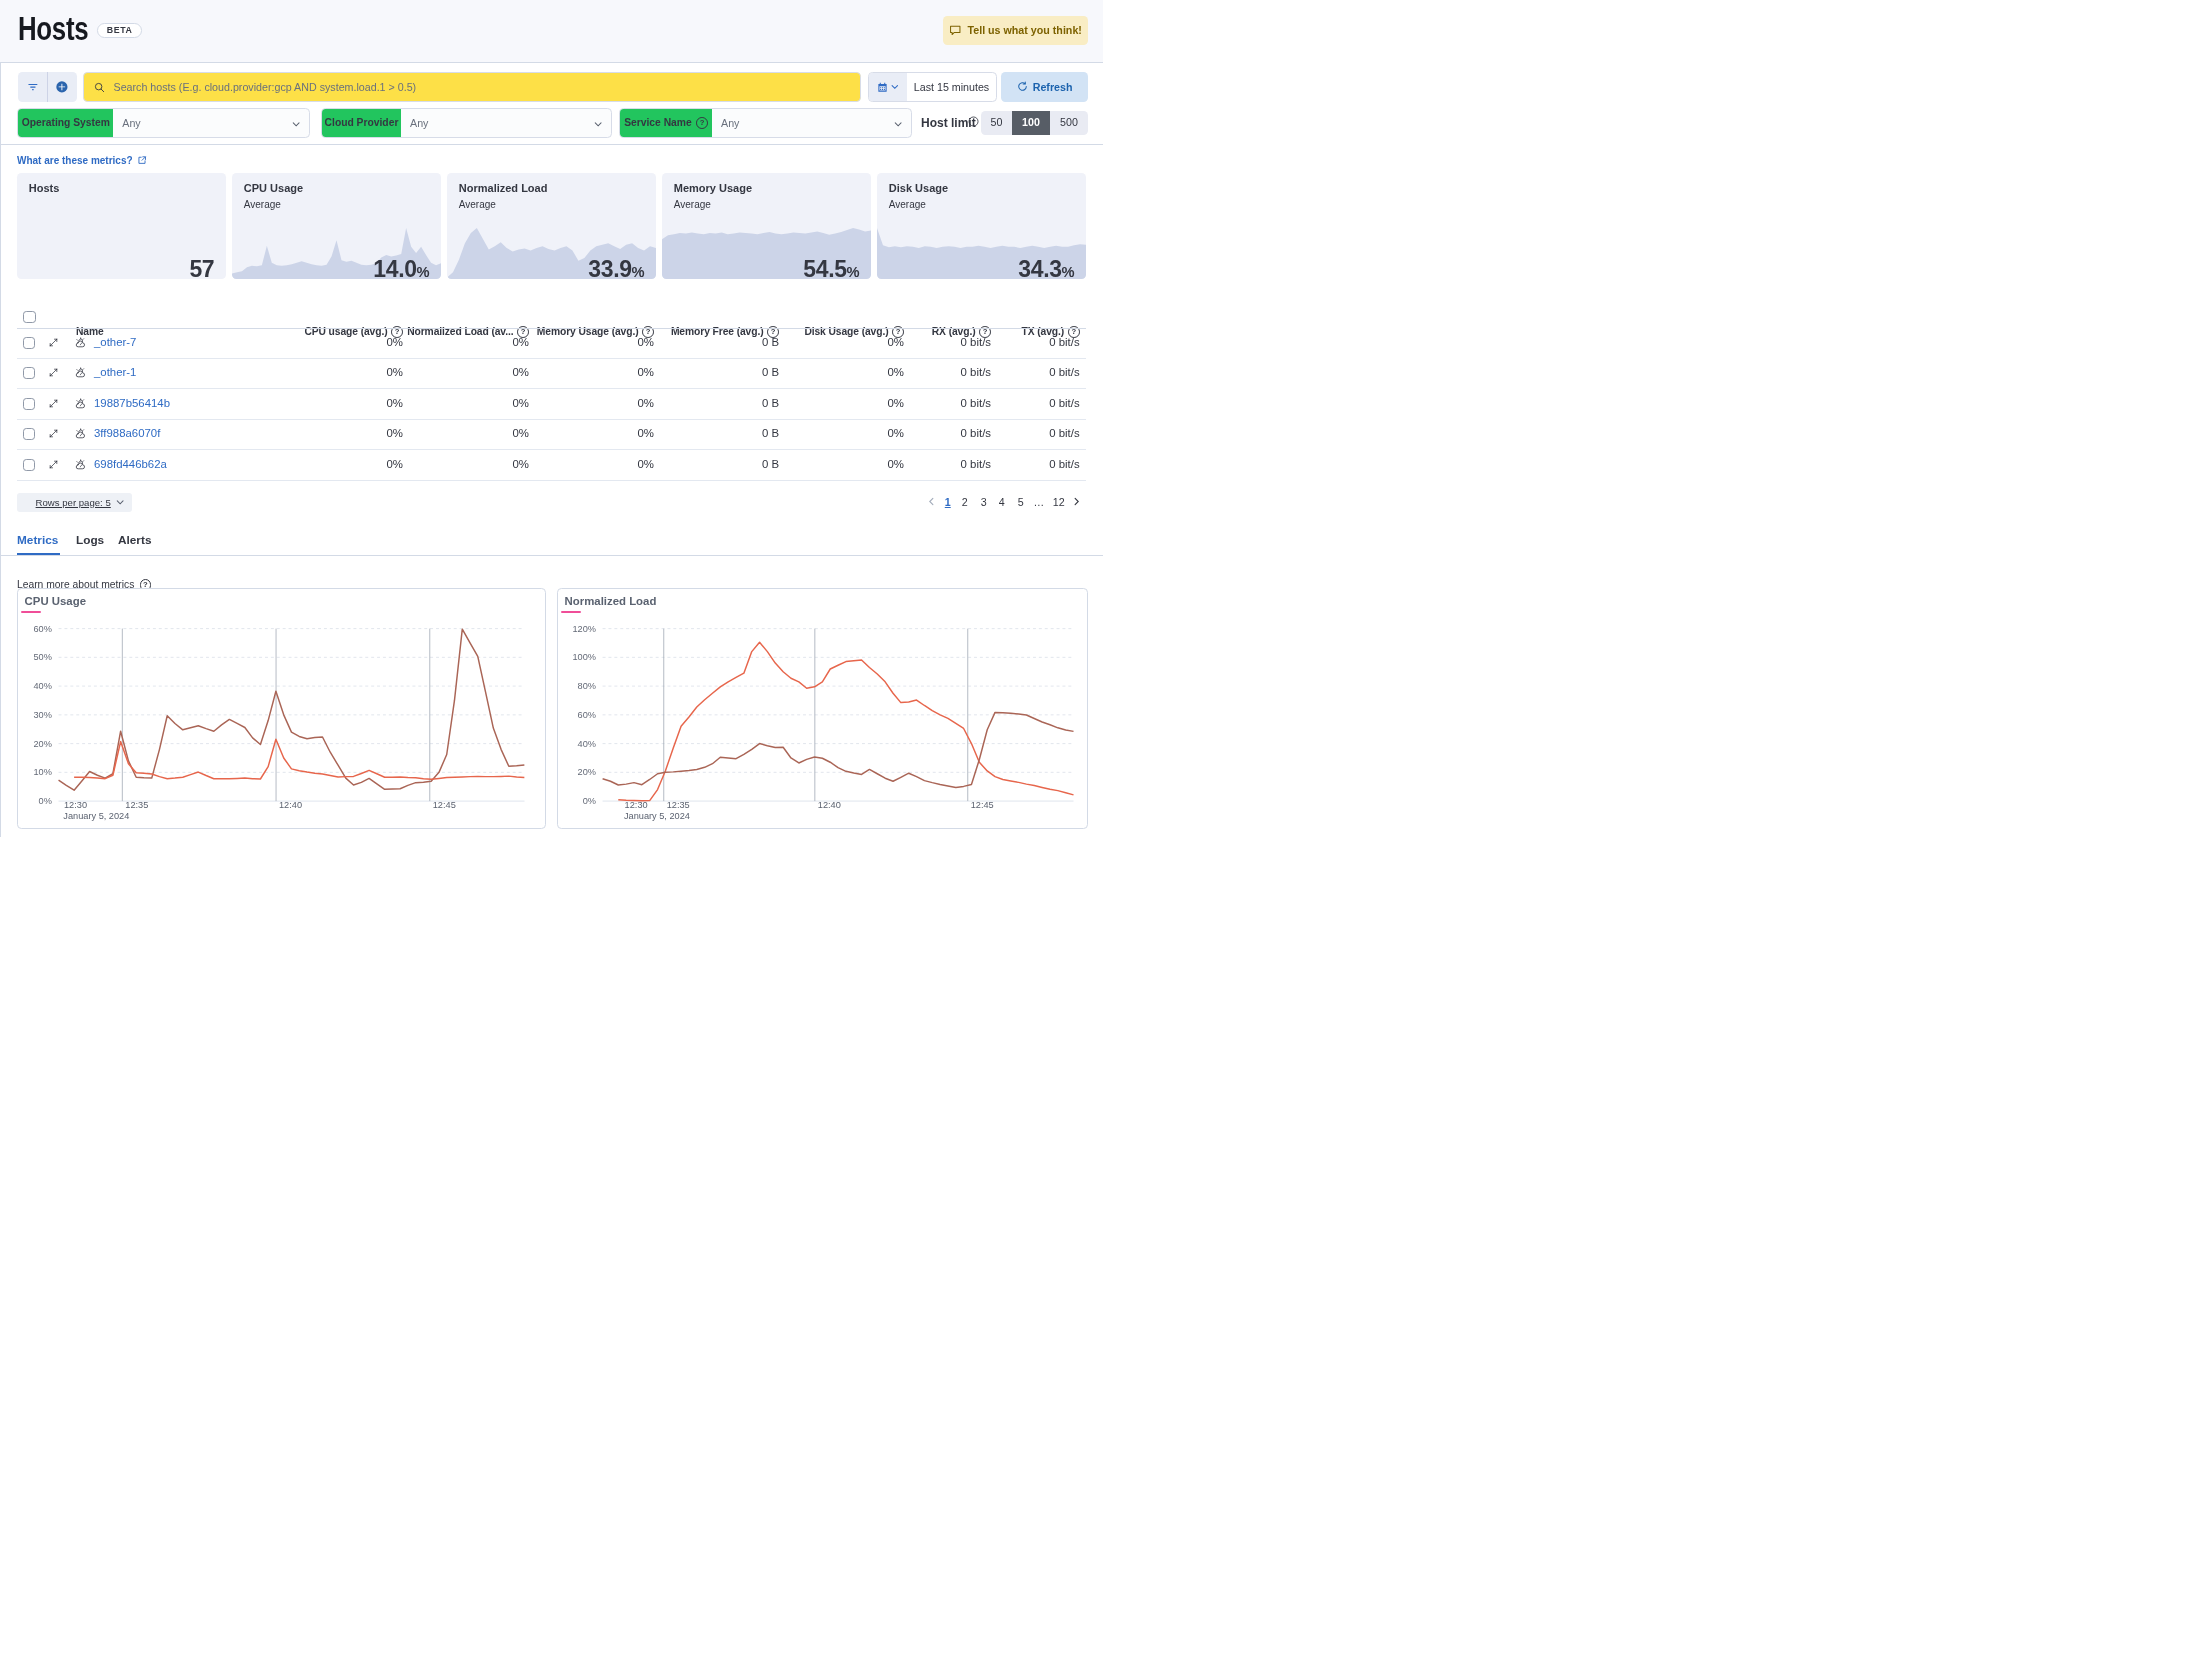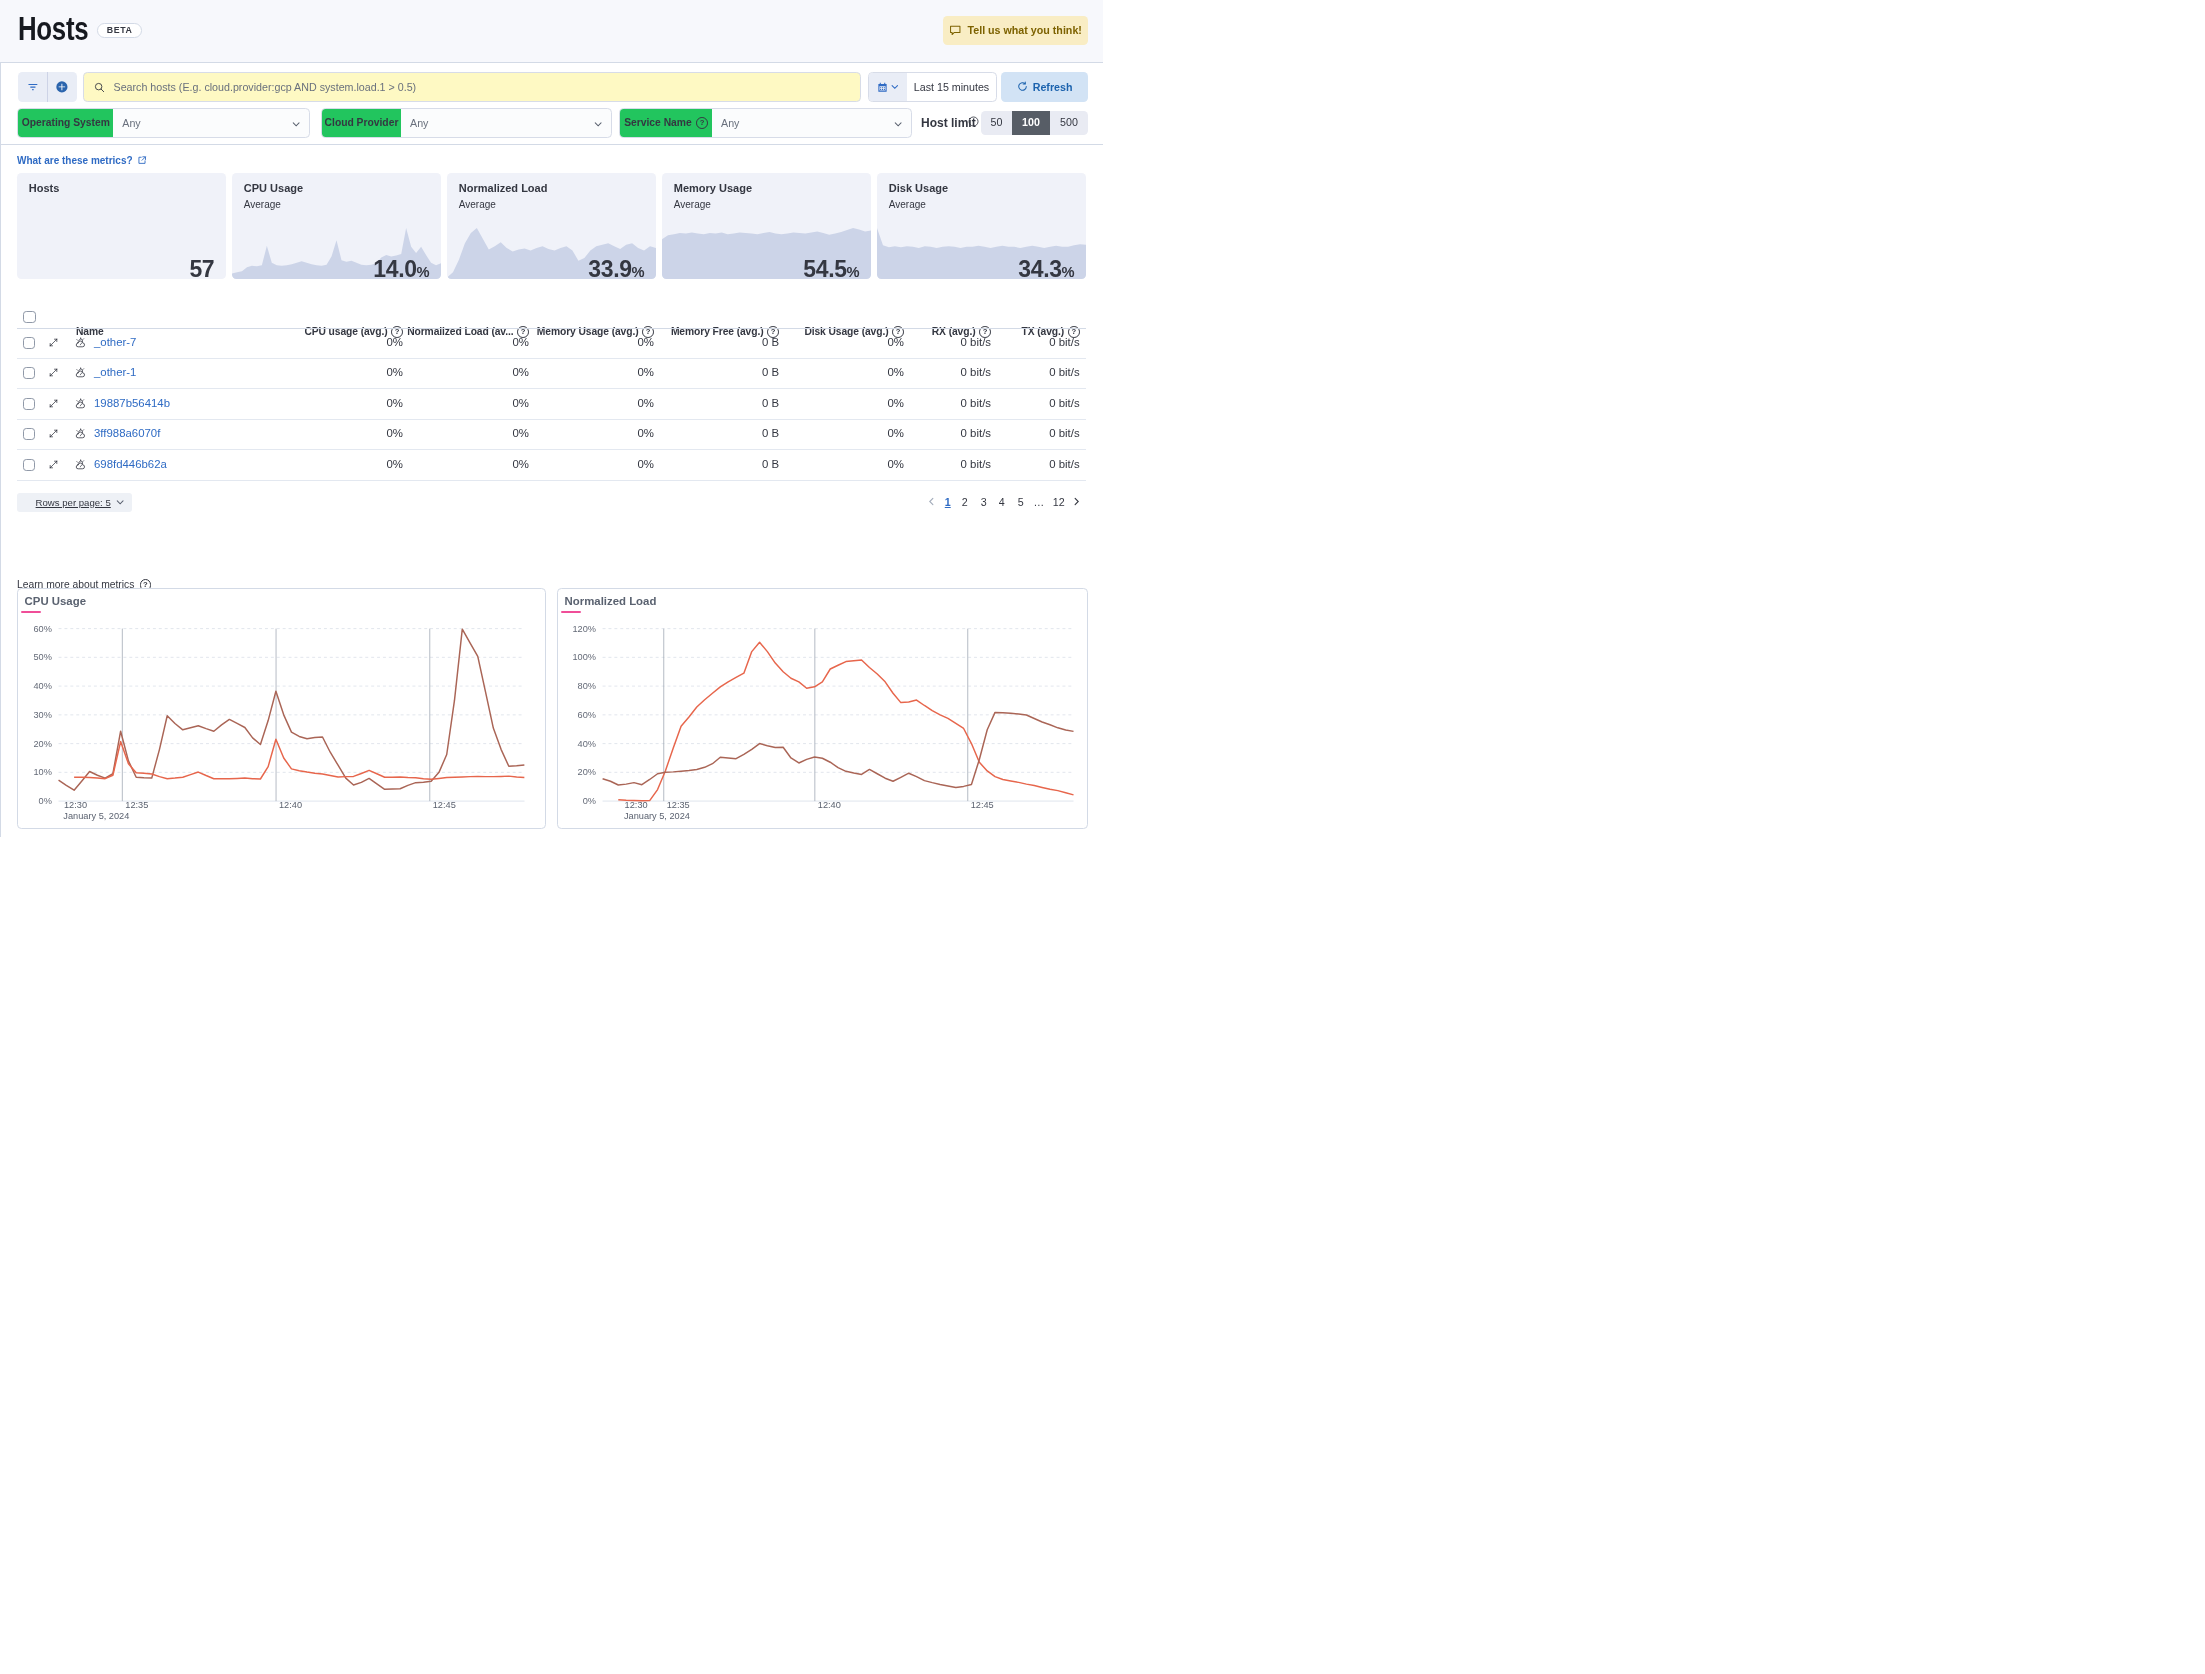--- a/index.html
+++ b/index.html
@@ -5,21 +5,21 @@
 #page { position:relative; width:1103px; height:837px; overflow:hidden; }
 
 #hdr { position:absolute; left:0; top:0; width:1103px; height:63px; background:#f7f8fc; border-bottom:0.7px solid #d3dae6; }
 #hdr h1 { position:absolute; left:18.4px; top:8.8px; font-size:34px; font-weight:700; color:#16191f; letter-spacing:-0.4px; transform:scaleX(0.76); transform-origin:0 0; }
 .beta { position:absolute; left:97px; top:23px; height:14.7px; line-height:13.3px; padding:0 8.8px; border:0.7px solid #d3dae6; border-radius:7.4px; background:#fff; font-size:8.8px; font-weight:700; color:#343741; letter-spacing:0.6px; }
 .fback { position:absolute; left:943px; top:15.5px; width:145px; height:29px; background:#f9edc4; border-radius:4.4px; font-size:10.7px; font-weight:600; color:#7d6200; display:flex; align-items:center; justify-content:center; gap:5.9px; }
 
 .btngrp { position:absolute; left:17.7px; top:72px; width:59px; height:29.5px; background:#e9edf6; border-radius:4.4px; }
 .btngrp .half { position:absolute; top:0; width:29.5px; height:29.5px; display:flex; align-items:center; justify-content:center; }
 .btngrp .sep { position:absolute; left:29.5px; top:0; width:0.7px; height:29.5px; background:#cdd3e6; }
-.sbox { position:absolute; left:83px; top:72px; width:778px; height:29.5px; background:#fef9c3; border:0.7px solid #d7dce8; border-radius:4.4px;text-decoration:underline; }
+.sbox { position:absolute; left:83px; top:72px; width:778px; height:29.5px; background:#fde047; border:0.7px solid #d7dce8; border-radius:4.4px;text-decoration:underline; }
 .sbox .mg { position:absolute; left:9.6px; top:8.8px; }
 .sbox .ph { position:absolute; left:29.5px; top:8px; font-size:10.7px; color:#69707d; }
 .dpick { position:absolute; left:868px; top:72px; width:129px; height:29.5px; background:#fff; border:0.7px solid #d7dce8; border-radius:4.4px; }
 .dpick .pre { position:absolute; left:0; top:0; width:38px; height:28px; background:#e9edf6; border-radius:3.7px 0 0 3.7px; display:flex; align-items:center; justify-content:center; gap:2.2px; }
 .dpick .txt { position:absolute; left:38px; right:0; top:7.7px; text-align:center; font-size:10.7px; color:#343741; }
 .rfrsh { position:absolute; left:1001px; top:72px; width:87px; height:29.5px; background:#d2e3f5; border-radius:4.4px; display:flex; align-items:center; justify-content:center; gap:5.2px; font-size:10.7px; font-weight:600; color:#1c63ae; }
 .fsel { position:absolute; top:108px; height:29.5px; background:#fbfcfd; border:0.7px solid #d7dce8; border-radius:4.4px; }
 .fsel .lab { position:absolute; left:0; top:0; bottom:0; background:#22c55e; border-radius:3.7px 0 0 3.7px; display:flex; align-items:center; justify-content:center; gap:4.4px; font-size:10.3px; font-weight:600; color:#343741; white-space:nowrap; }
 .fsel .any { position:absolute; top:7.7px; font-size:10.7px; color:#69707d; }
 .fsel .crt { position:absolute; right:8px; top:9.6px; }
@@ -319,20 +319,26 @@
     <span class="pnum" style="left:957px">2</span>
     <span class="pnum" style="left:976px">3</span>
     <span class="pnum" style="left:994px">4</span>
     <span class="pnum" style="left:1013px">5</span>
     <span class="pnum" style="left:1031px">…</span>
     <span class="pnum" style="left:1051px">12</span>
     <span class="pit" style="left:1071px;top:496px"><svg width="11" height="11" viewBox="0 0 16 16" fill="none" stroke="#343741" stroke-width="1.6" stroke-linecap="round">
         <path d="M6 3.5L10.5 8 6 12.5"></path>
       </svg></span>
 
+<div class="tabs">
+      <span class="tab sel" style="left:17px">Metrics</span>
+      <span class="tab" style="left:76px">Logs</span>
+      <span class="tab" style="left:118px">Alerts</span>
+      <div class="tabbar"></div>
+    </div>
 <div class="learn">
       <span>Learn more about metrics</span>
       <span class="qm">?</span>
     </div>
 
 <div class="panel" style="left:17px;width:529px">
       <div class="ptitle">CPU Usage</div>
       <div class="pbar"></div>
       <svg width="529" height="241" viewBox="0 0 717.5 326.5" style="position:absolute;left:0;top:0">
         <line x1="55" y1="287.5" x2="687" y2="287.5" stroke="#d3dae6" stroke-width="1"></line>

